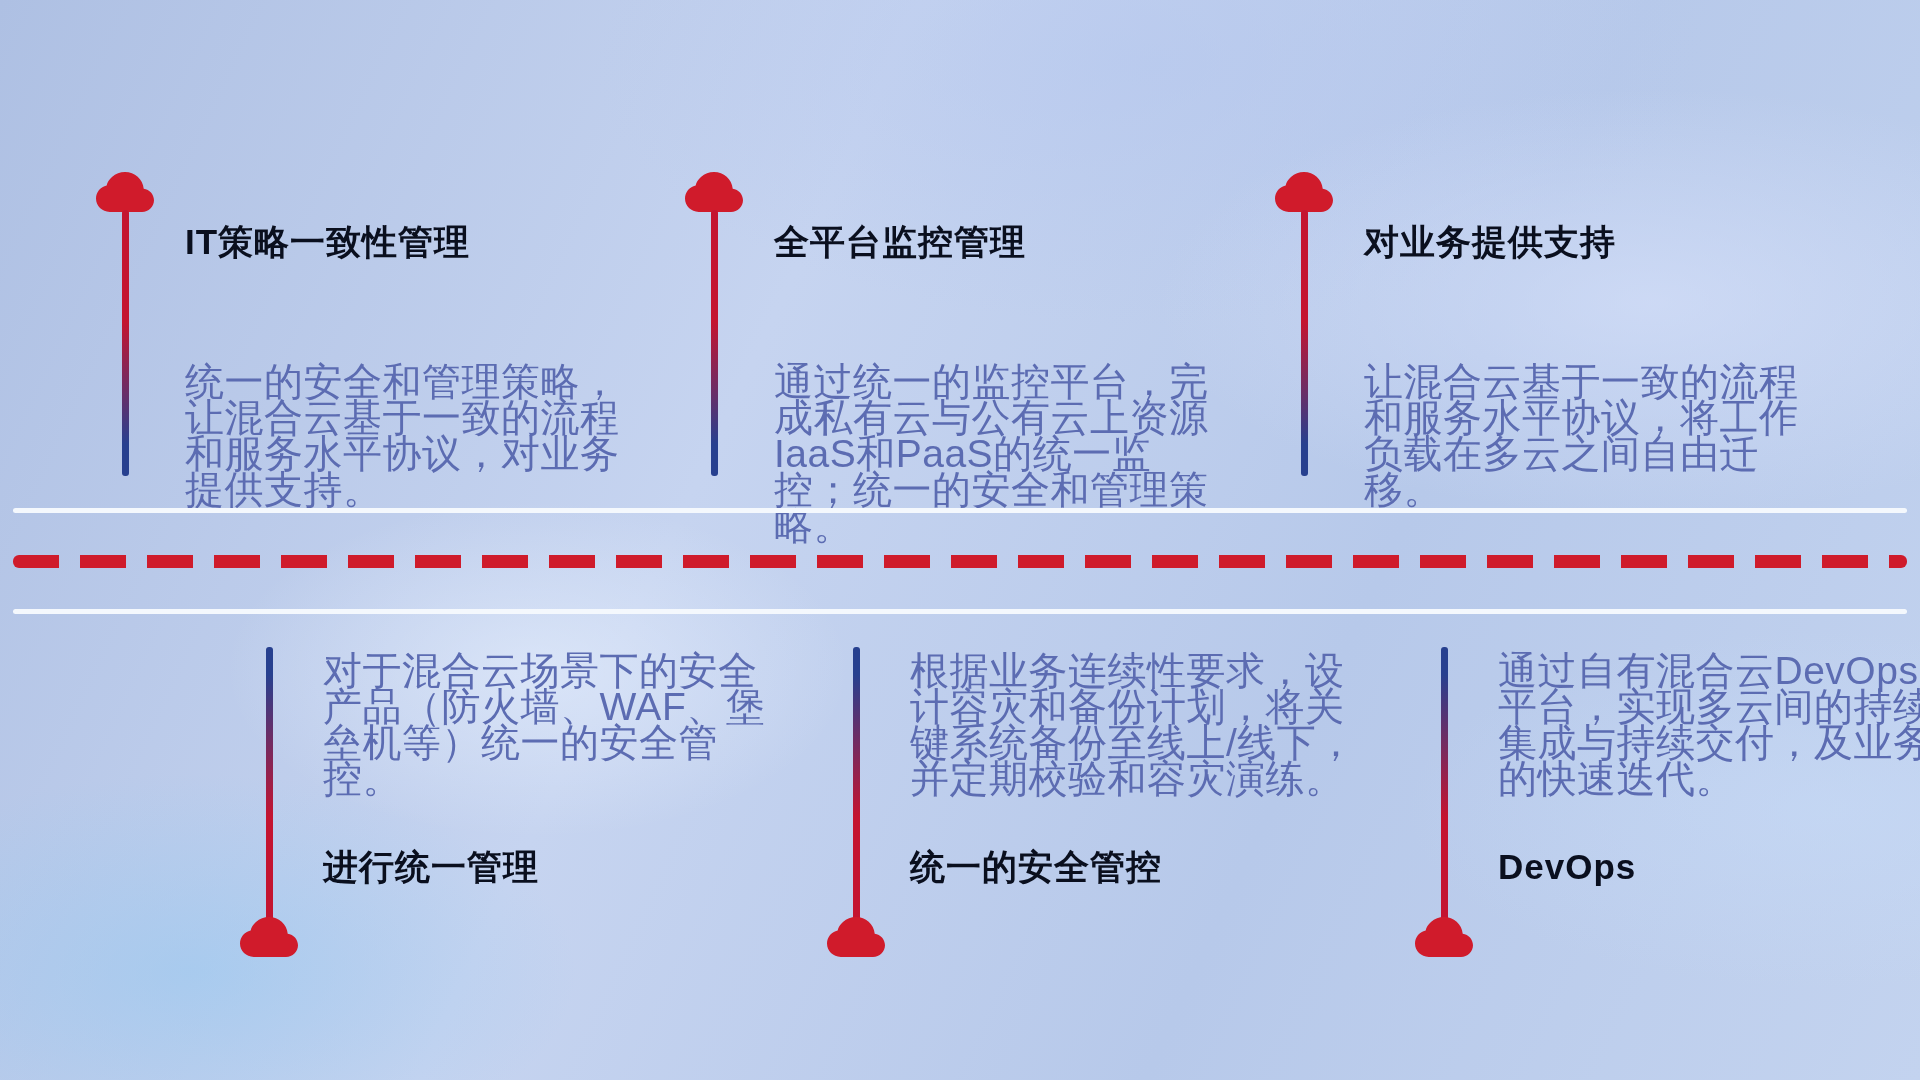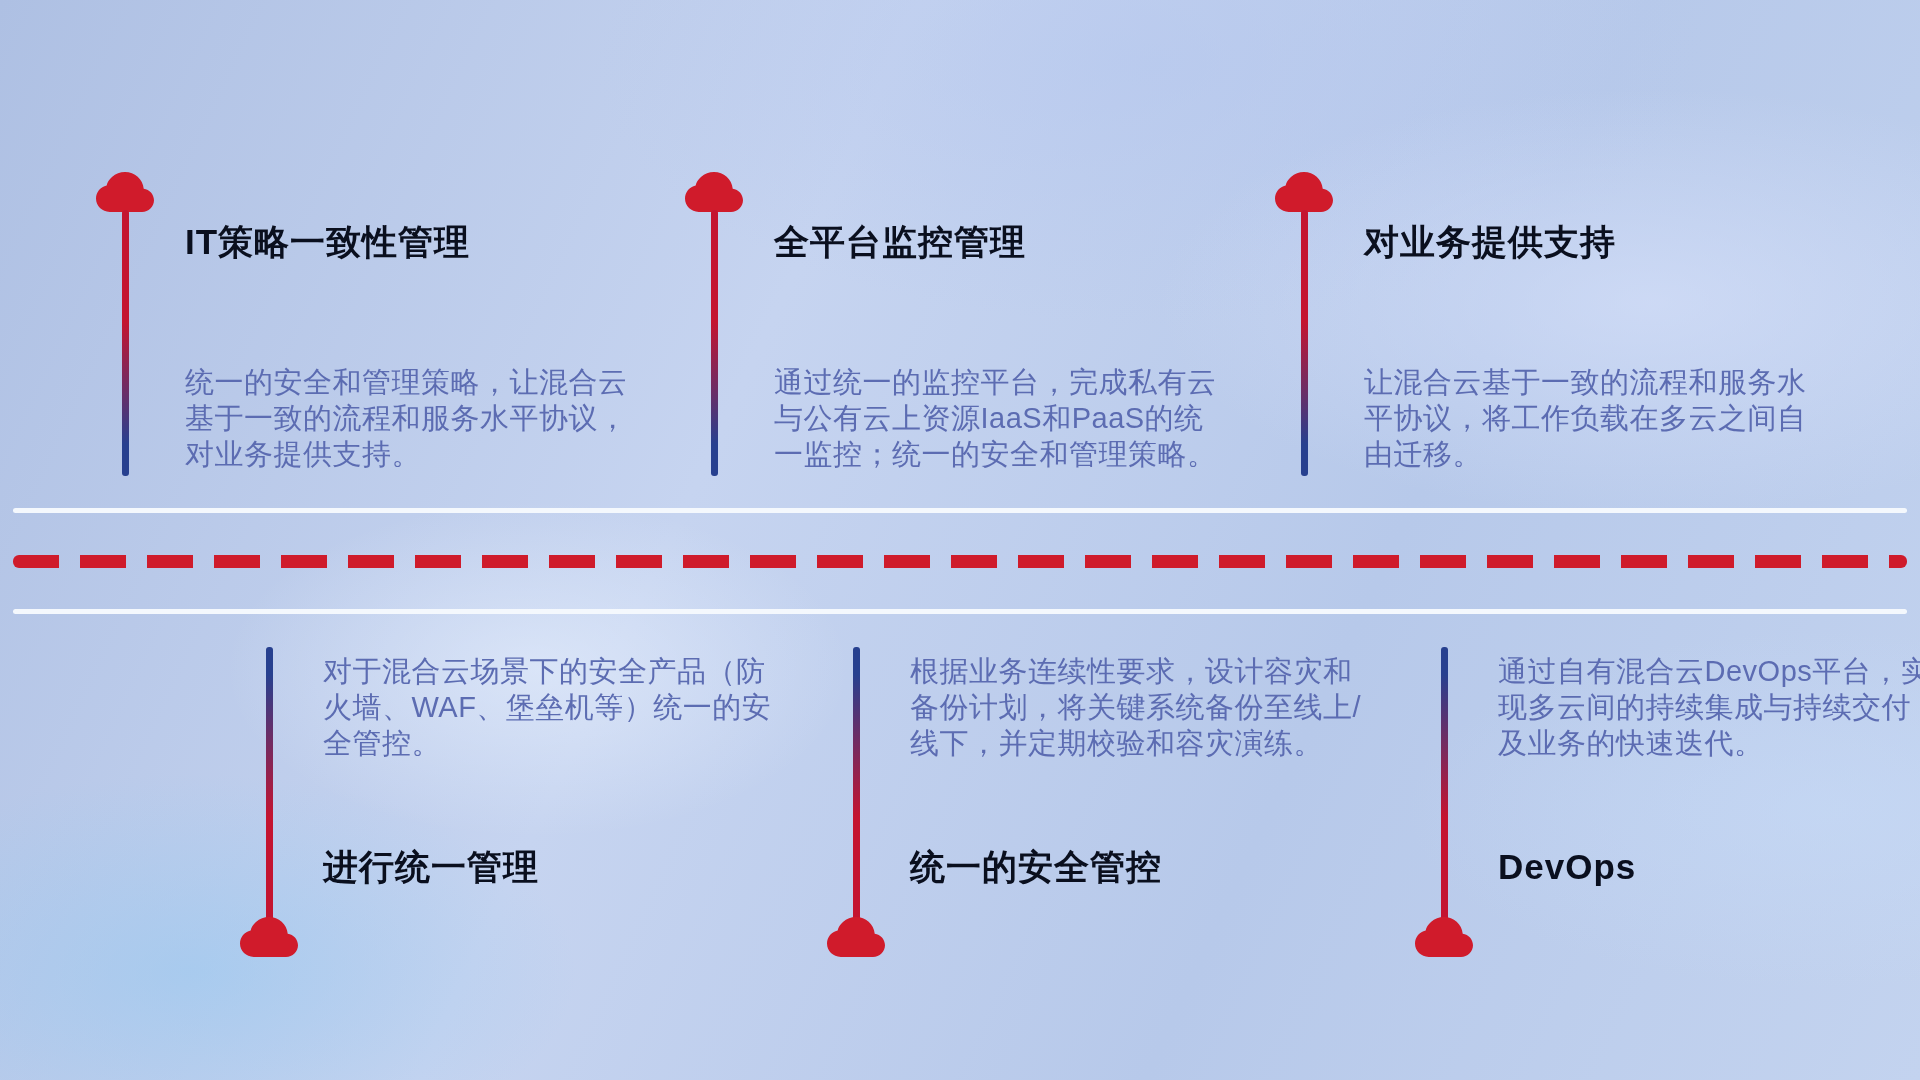--- a/index.html
+++ b/index.html
@@ -69,21 +69,21 @@
     color: var(--title-color, #0a0f1e);
     white-space: nowrap;
     letter-spacing: 1px;
   }
   .item-top .title { left: 60px; top: 50px; }
   .item-bottom .title { left: 54px; top: 200px; }
 
   .desc {
     position: absolute;
     margin: 0;
-    font-size: 29px;
+    font-size: 39px;
     line-height: 36px;
     color: var(--desc-color, #5c6cb2);
     width: 452px;
     letter-spacing: 0.5px;
   }
   .item-top .desc { left: 60px; top: 192px; }
   .item-bottom .desc { left: 54px; top: 6px; }
 
   .hline {
     position: absolute;

